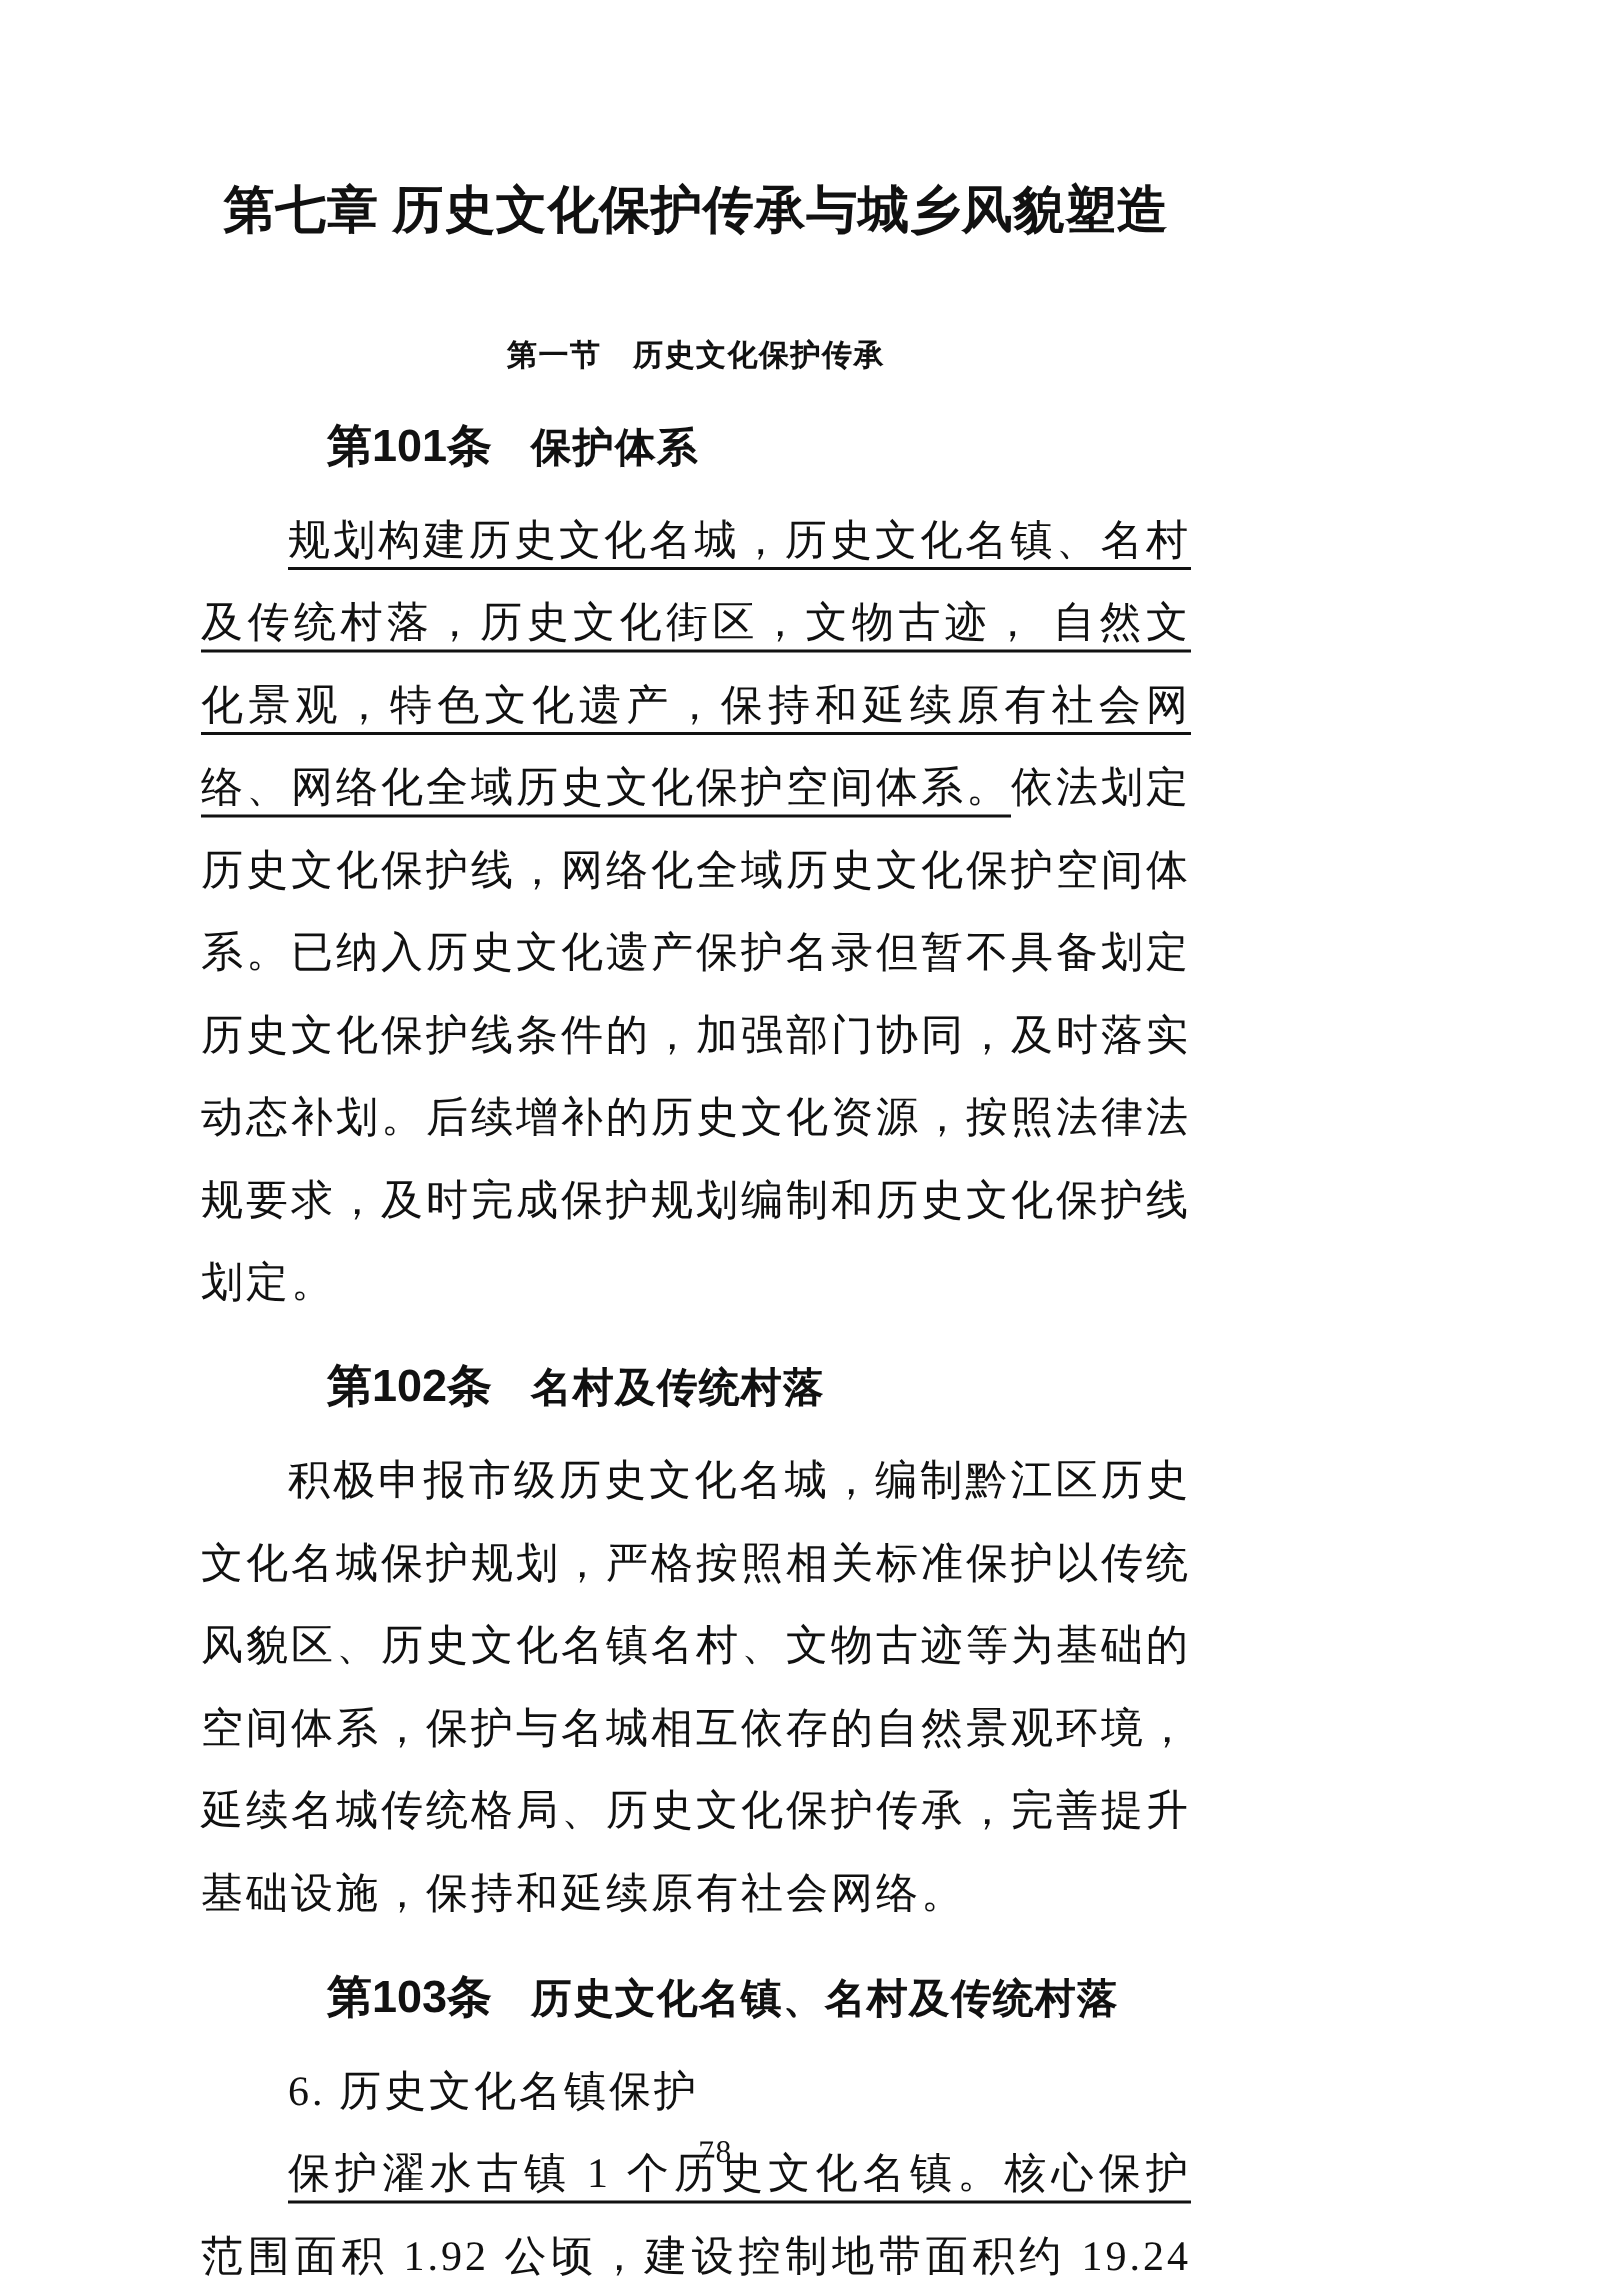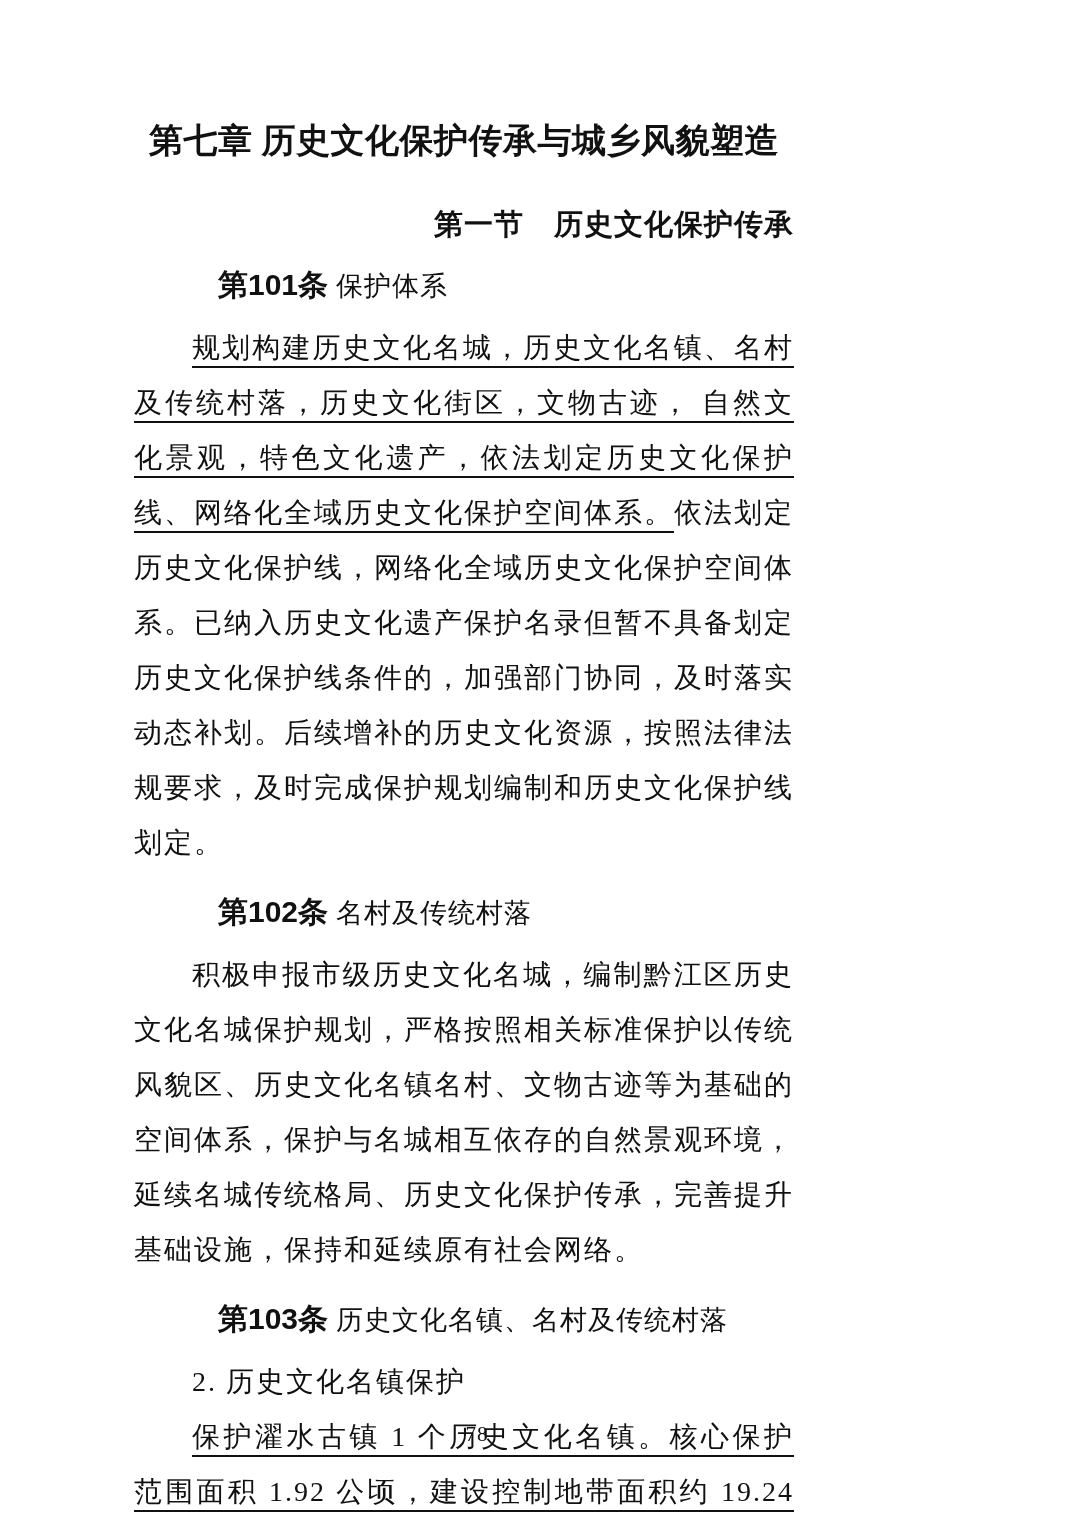--- a/index.html
+++ b/index.html
@@ -27,42 +27,42 @@
     font-weight: bold;
     font-size: 34px;
     line-height: 46px;
     text-align: center;
     letter-spacing: 0.5px;
     white-space: nowrap;
   }
   .section-title {
     font-family: "Liberation Sans", sans-serif;
     font-weight: bold;
-    font-size: 29px;
+    font-size: 20px;
     line-height: 38px;
-    text-align: right;
+    text-align: center;
     letter-spacing: 1px;
-    margin-top: 41px;
+    margin-top: 54px;
     white-space: nowrap;
   }
   .article-head {
     margin: 22px 0 10px 84px;
     line-height: 40px;
     white-space: nowrap;
   }
   .article-num {
     font-family: "Liberation Sans", sans-serif;
     font-weight: bold;
     font-size: 30px;
   }
   .article-title {
     font-family: "Liberation Serif", serif;
-    font-weight: normal;
+    font-weight: bold;
     font-size: 27px;
-    margin-left: 4px;
+    margin-left: 22px;
     letter-spacing: 1px;
   }
   .body-para {
     margin: 0;
     font-size: 28px;
     line-height: 55px;
     letter-spacing: 2px;
     text-align: justify;
     text-align-last: left;
     text-indent: 58px;
@@ -99,35 +99,35 @@
 
   <div class="chapter-title">第七章 历史文化保护传承与城乡风貌塑造</div>
 
   <div class="section-title">第一节　历史文化保护传承</div>
 
   <div class="article-head">
     <span class="article-num">第101条</span>
     <span class="article-title">保护体系</span>
   </div>
   <p class="body-para">
-    <span class="u">规划构建历史文化名城，历史文化名镇、名村及传统村落，历史文化街区，文物古迹， 自然文化景观，特色文化遗产，依法划定历史文化保护线、网络化全域历史文化保护空间体系。</span><span>依法划定历史文化保护线，网络化全域历史文化保护空间体系。已纳入历史文化遗产保护名录但暂不具备划定历史文化保护线条件的，加强部门协同，及时落实动态补划。后续增补的历史文化资源，按照法律法规要求，及时完成保护规划编制和历史文化保护线划定。</span>
+    <span class="u">规划构建历史文化名城，历史文化名镇、名村及传统村落，历史文化街区，文物古迹， 自然文化景观，特色文化遗产，保持和延续原有社会网络、网络化全域历史文化保护空间体系。</span><span>依法划定历史文化保护线，网络化全域历史文化保护空间体系。已纳入历史文化遗产保护名录但暂不具备划定历史文化保护线条件的，加强部门协同，及时落实动态补划。后续增补的历史文化资源，按照法律法规要求，及时完成保护规划编制和历史文化保护线划定。</span>
   </p>
 
   <div class="article-head">
     <span class="article-num">第102条</span>
     <span class="article-title">名村及传统村落</span>
   </div>
   <p class="body-para">
     <span>积极申报市级历史文化名城，编制黔江区历史文化名城保护规划，严格按照相关标准保护以传统风貌区、历史文化名镇名村、文物古迹等为基础的空间体系，保护与名城相互依存的自然景观环境，延续名城传统格局、历史文化保护传承，完善提升基础设施，保持和延续原有社会网络。</span>
   </p>
 
   <div class="article-head">
     <span class="article-num">第103条</span>
     <span class="article-title">历史文化名镇、名村及传统村落</span>
   </div>
-  <p class="list-line">2. 历史文化名镇保护</p>
+  <p class="list-line">6. 历史文化名镇保护</p>
   <p class="body-para">
     <span class="u">保护濯水古镇 1 个历史文化名镇。核心保护范围面积 1.92 公顷，建设控制地带面积约 19.24 公顷。严格按照相关标准加强历史文化名镇的保护与管控。注重历史人文和自然</span><span></span>
   </p>
 
   <div class="page-number">78</div>
 
 </div>
 
 </body></html>

